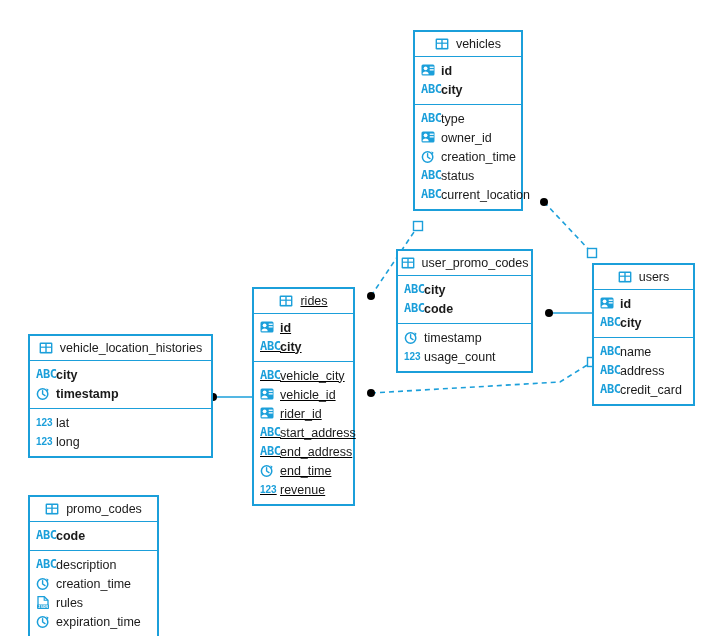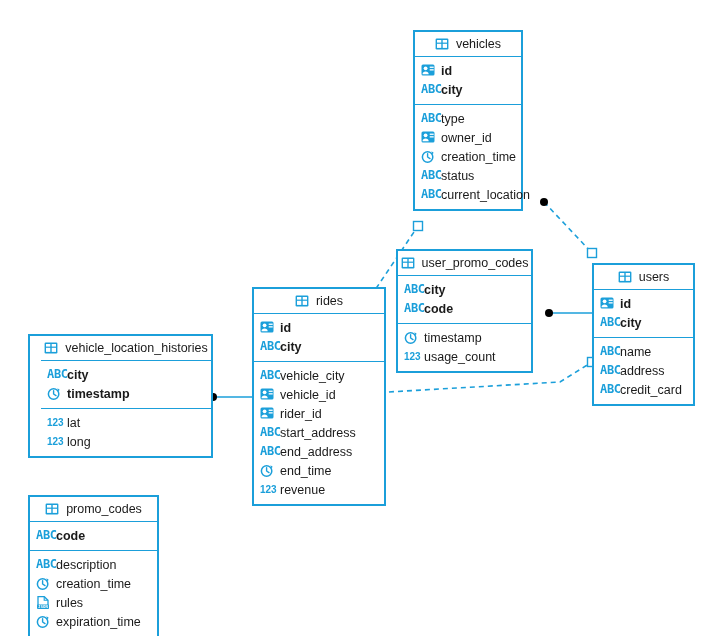--- a/index.html
+++ b/index.html
@@ -272,21 +272,21 @@
         <div class="field-row">
           <span class="ic ic-abc">ABC</span>
           <span class="fname">address</span>
         </div>
         <div class="field-row">
           <span class="ic ic-abc">ABC</span>
           <span class="fname">credit_card</span>
         </div>
       </div>
     </div>
-    <div class="table-node" style="left: 252px; top: 287px; width: 134px;">
+    <div class="table-node" style="left: 252px; top: 287px; width: 103px; text-decoration: underline;">
       <div class="tbl-header">
         <span class="ic">
           <svg width="14" height="12" viewBox="0 0 14 12">
             <rect x="0.6" y="0.6" width="12.8" height="10.8" rx="1.2" fill="#1b9fda"></rect>
             <rect x="2" y="2" width="4.3" height="2.6" fill="#ffffff"></rect>
             <rect x="7.7" y="2" width="4.3" height="2.6" fill="#ffffff"></rect>
             <rect x="2" y="5.8" width="4.3" height="4.1" fill="#ffffff"></rect>
             <rect x="7.7" y="5.8" width="4.3" height="4.1" fill="#ffffff"></rect>
           </svg>
         </span>
@@ -356,21 +356,21 @@
             </svg>
           </span>
           <span class="fname">end_time</span>
         </div>
         <div class="field-row">
           <span class="ic ic-123">123</span>
           <span class="fname">revenue</span>
         </div>
       </div>
     </div>
-    <div class="table-node" style="left: 28px; top: 334px; width: 185px; padding-left: 11px;">
+    <div class="table-node" style="left: 28px; top: 334px; width: 185px;">
       <div class="tbl-header">
         <span class="ic">
           <svg width="14" height="12" viewBox="0 0 14 12">
             <rect x="0.6" y="0.6" width="12.8" height="10.8" rx="1.2" fill="#1b9fda"></rect>
             <rect x="2" y="2" width="4.3" height="2.6" fill="#ffffff"></rect>
             <rect x="7.7" y="2" width="4.3" height="2.6" fill="#ffffff"></rect>
             <rect x="2" y="5.8" width="4.3" height="4.1" fill="#ffffff"></rect>
             <rect x="7.7" y="5.8" width="4.3" height="4.1" fill="#ffffff"></rect>
           </svg>
         </span>

